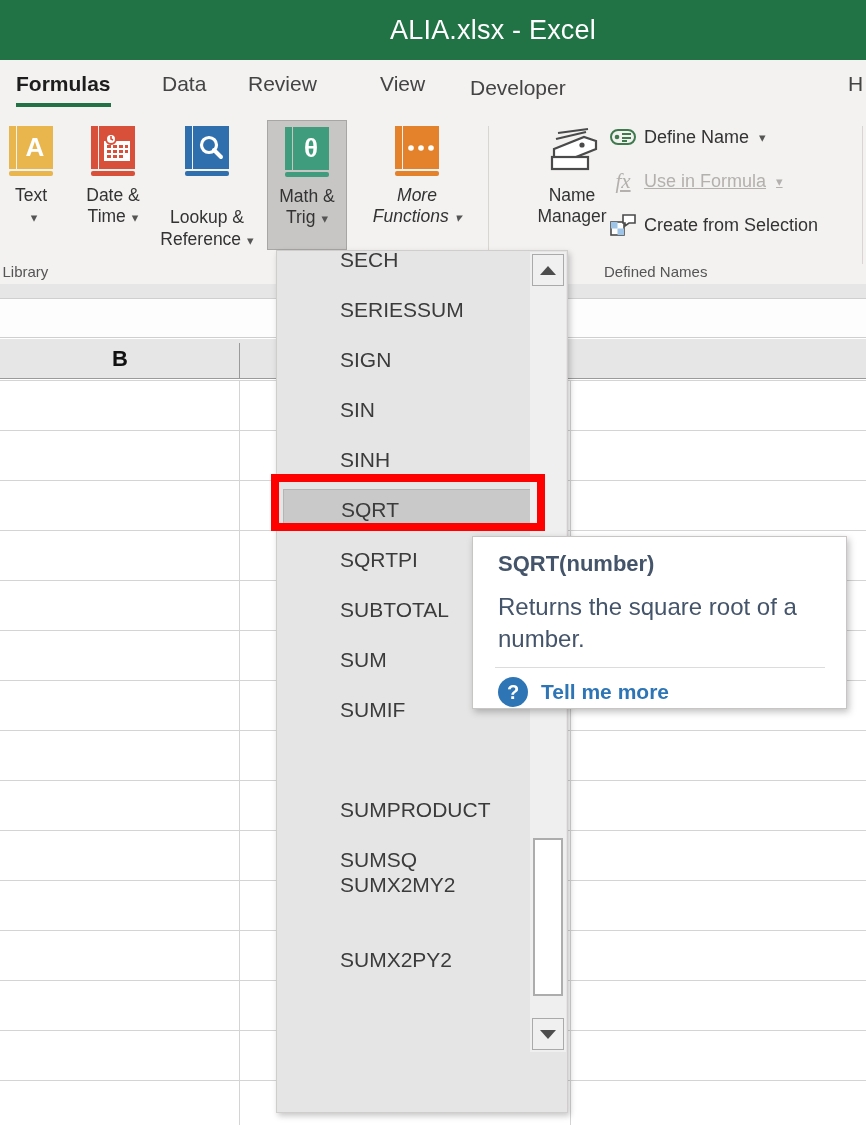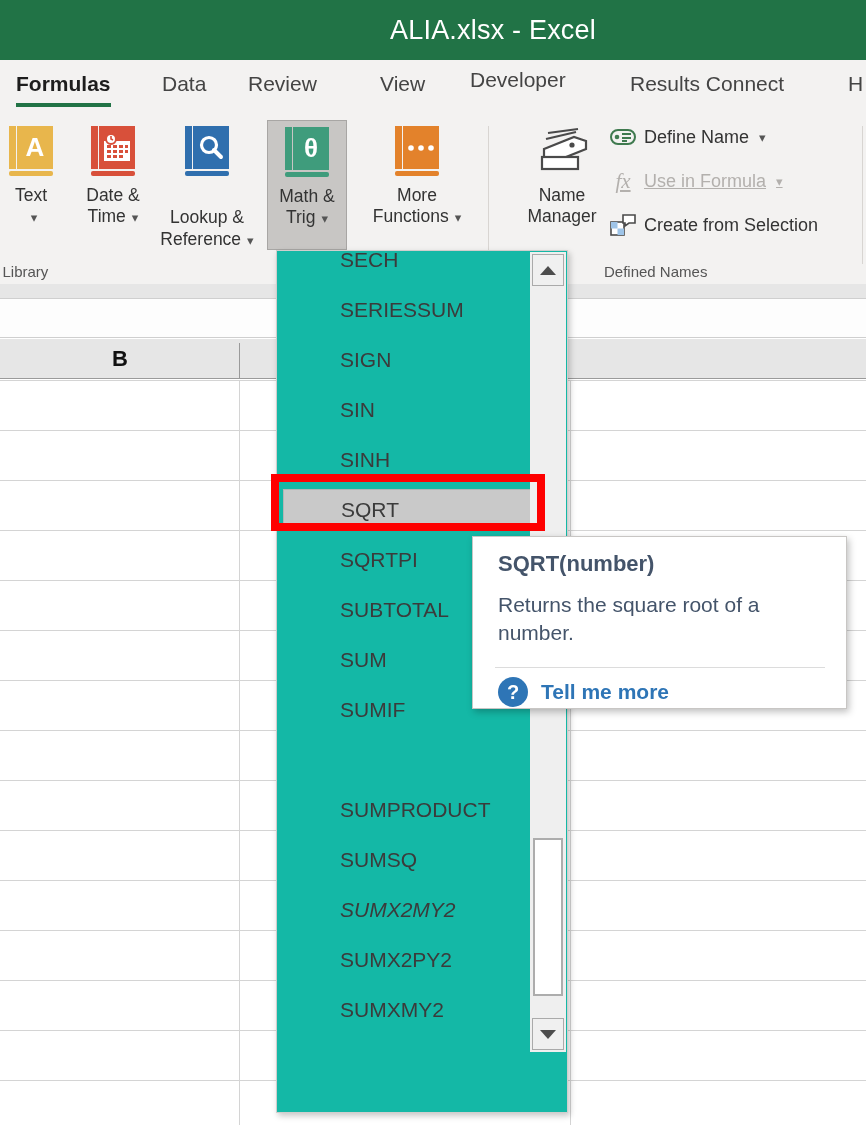--- a/index.html
+++ b/index.html
@@ -90,21 +90,21 @@
   #colhdr .cdiv{position:absolute;top:4px;width:1px;height:36px;background:#9a9a9a;}
   #colhdr .clab{position:absolute;top:0;height:40px;display:flex;align-items:center;
                 justify-content:center;font-size:22px;font-weight:700;color:#111;}
   #grid{position:absolute;left:0;top:96px;width:866px;height:745px;background:#fff;}
   #grid .hline{position:absolute;left:0;width:866px;height:1px;background:#d4d4d4;}
   #grid .vline{position:absolute;top:0;width:1px;height:745px;background:#d4d4d4;}
 
   
   #dropdown{
     position:absolute;left:276px;top:250px;width:292px;height:863px;
-    background:#14b8a6;border:1px solid #d0cecd;box-sizing:border-box;
+    background:#e5e5e5;border:1px solid #d0cecd;box-sizing:border-box;
     box-shadow:2px 3px 6px rgba(0,0,0,.22);
   }
   #ddlist{position:absolute;left:0;top:0;width:290px;height:800px;overflow:hidden;}
   .fitem{
     position:absolute;left:6px;width:258px;height:42px;
     display:flex;align-items:center;padding-left:57px;box-sizing:border-box;
     font-size:21px;color:#3b3b3b;
   }
   .fitem.hl{background:#c9c9c9;border:1px solid #b5b5b5;}
 
@@ -120,21 +120,21 @@
   #sbthumb{position:absolute;left:3px;top:586px;width:30px;height:158px;
            background:#ffffff;border:2px solid #adadad;box-sizing:border-box;}
 
   
   #tooltip{
     position:absolute;left:472px;top:536px;width:375px;height:173px;
     background:#ffffff;border:1px solid #c8c6c4;box-sizing:border-box;
     box-shadow:2px 3px 7px rgba(0,0,0,.25);
   }
   #tooltip .tt-title{position:absolute;left:25px;top:14px;font-size:22px;font-weight:700;color:#44546a;}
-  #tooltip .tt-body{position:absolute;left:25px;top:54px;width:310px;font-size:21px;color:#44546a;line-height:1.33;}
+  #tooltip .tt-body{position:absolute;left:25px;top:54px;width:310px;font-size:24px;color:#44546a;line-height:1.33;}
   #tooltip .tt-div{position:absolute;left:22px;top:130px;width:330px;height:1px;background:#dcdcdc;}
   #tooltip .tt-link{position:absolute;left:25px;top:140px;display:flex;align-items:center;}
   #tooltip .qmark{
     width:30px;height:30px;border-radius:50%;background:#2e75b6;color:#fff;
     font-size:20px;font-weight:700;display:flex;align-items:center;justify-content:center;margin-right:13px;
   }
   #tooltip .tt-link-text{font-size:21px;font-weight:700;color:#2e75b6;}
 
   
   #redbox{
@@ -148,22 +148,21 @@
 <div id="titlebar">
   <div class="title">ALIA.xlsx  -  Excel</div>
 </div>
 
 <div id="tabstrip">
   <div class="tabs" id="tabs-container">
       <div class="tab active" style="position: absolute; left: 16px; top: 12px;">Formulas</div>
       <div class="tab" style="position: absolute; left: 162px; top: 12px;">Data</div>
       <div class="tab" style="position: absolute; left: 248px; top: 12px;">Review</div>
       <div class="tab" style="position: absolute; left: 380px; top: 12px;">View</div>
-      <div class="tab" style="position: absolute; left: 470px; top: 8px;">Developer</div>
-      <div class="tab" style="position: absolute; left: 630px; top: 12px;">Results Connect</div>
+      <div class="tab" style="position: absolute; left: 470px; top: 16px;">Developer</div>
       <div class="tab" style="position: absolute; left: 848px; top: 12px;">H</div>
     </div>
 </div>
 
 <div id="ribbon">
 
   <div class="rgroup" style="left:-12px;width:500px;">
     <div id="fl-buttons">
         <div class="bigbtn" style="left: 12px; width: 62px;">
           <div class="ic">
@@ -226,21 +225,21 @@
           <div class="ic">
             <div class="book">
               <div class="spine" style="background:#3f9c7c"></div>
               <div class="body" style="background:#3f9c7c"></div>
               <div class="base" style="background:#3f9c7c"></div>
               <div class="gl">θ</div>
             </div>
           </div>
           <div class="lb"><span>Math &amp;</span><br><span>Trig</span><span class="chev" style="margin-left: 6px;">▾</span></div>
         </div>
-        <div class="bigbtn" style="left: 375px; width: 108px;">
+        <div class="bigbtn" style="left: 375px; width: 108px; font-style: italic;">
           <div class="ic">
             <div class="book">
               <div class="spine" style="background:#e3822b"></div>
               <div class="body" style="background:#e3822b"></div>
               <div class="base" style="background:#e3822b"></div>
               <div class="gl">
                 <svg width="32" height="12" viewBox="0 0 32 12">
                   <circle cx="6" cy="6" r="2.8" fill="#fff"></circle>
                   <circle cx="16" cy="6" r="2.8" fill="#fff"></circle>
                   <circle cx="26" cy="6" r="2.8" fill="#fff"></circle>
@@ -251,21 +250,21 @@
           <div class="lb"><span>More</span><br><span>Functions</span><span class="chev" style="margin-left: 6px;">▾</span></div>
         </div>
       </div>
     <div class="glabel" style="text-align:left;left:0;padding-left:2px;">n Library</div>
   </div>
 
   <div class="sep" style="left:488px;"></div>
 
   <div class="rgroup" style="left:498px;width:368px;">
 
-    <div class="bigbtn" style="left:10px;width:108px;">
+    <div class="bigbtn" style="left:20px;width:108px;">
       <div class="ic">
         <svg width="56" height="48" viewBox="0 0 56 48">
           <path d="M10 22 L40 10 L52 14 L52 22 L22 34 L10 30 Z" fill="#ffffff" stroke="#4a4a4a" stroke-width="2.2"></path>
           <path d="M14 6 L44 2" stroke="#4a4a4a" stroke-width="2" fill="none"></path>
           <path d="M12 12 L42 5" stroke="#4a4a4a" stroke-width="2" fill="none"></path>
           <circle cx="38" cy="18" r="2.6" fill="#4a4a4a"></circle>
           <rect x="8" y="30" width="36" height="12" fill="#ffffff" stroke="#4a4a4a" stroke-width="2.2"></rect>
         </svg>
       </div>
       <div class="lb">
@@ -347,23 +346,22 @@
       <div class="fitem" style="top: 88px;">SIGN</div>
       <div class="fitem" style="top: 138px;">SIN</div>
       <div class="fitem" style="top: 188px;">SINH</div>
       <div class="fitem hl" style="top: 238px; left: 6px; width: 268px;">SQRT</div>
       <div class="fitem" style="top: 288px;">SQRTPI</div>
       <div class="fitem" style="top: 338px;">SUBTOTAL</div>
       <div class="fitem" style="top: 388px;">SUM</div>
       <div class="fitem" style="top: 438px;">SUMIF</div>
       <div class="fitem" style="top: 538px;">SUMPRODUCT</div>
       <div class="fitem" style="top: 588px;">SUMSQ</div>
-      <div class="fitem" style="top: 638px; font-style: italic;">SUMX2MY2</div>
+      <div class="fitem" style="top: 613px;">SUMX2MY2</div>
       <div class="fitem" style="top: 688px;">SUMX2PY2</div>
-      <div class="fitem" style="top: 738px;">SUMXMY2</div>
       <div class="fitem" style="top: 788px;">TAN</div>
     </div>
 
   <div id="ddsb">
     <div class="sbbtn" id="sbup">
       <span class="arr up"></span>
     </div>
     <div id="sbthumb"></div>
     <div class="sbbtn" id="sbdown">
       <span class="arr dn"></span>

